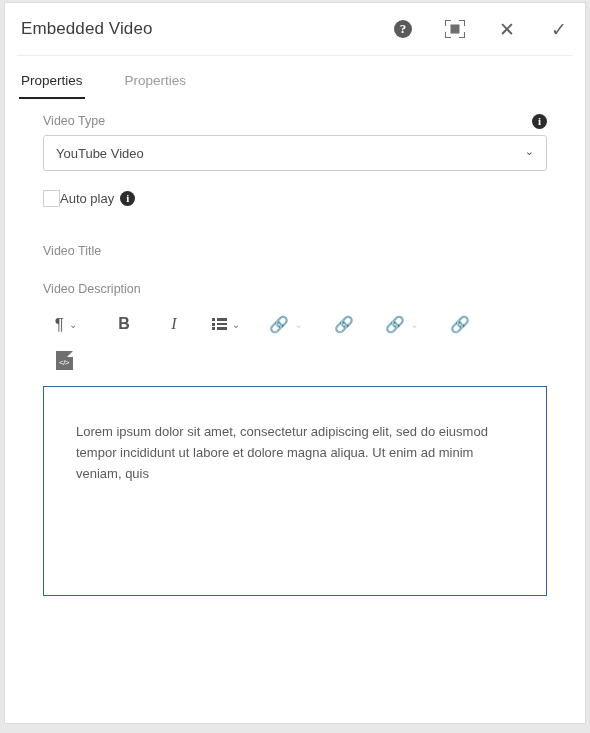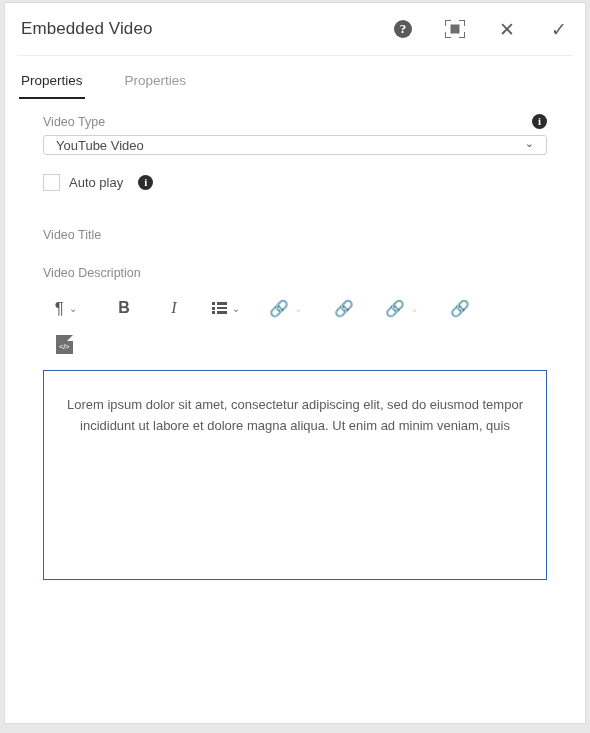--- a/index.html
+++ b/index.html
@@ -134,21 +134,21 @@
 
   
   .body {
     padding: 16px 38px 0 38px;
   }
 
   .field { margin-bottom: 0; }
 
   .field-label-row {
     display: flex;
-    align-items: center;
+    align-items: flex-start;
     justify-content: space-between;
     margin-bottom: 6px;
   }
   .field-label {
     font-size: 12.5px;
     color: #8a8a8a;
   }
 
   .info-dot {
     width: 15px; height: 15px;
@@ -159,21 +159,21 @@
     line-height: 15px;
     text-align: center;
     font-family: "Liberation Serif", serif;
     font-weight: bold;
     cursor: pointer;
     flex: none;
   }
 
   .control {
     width: 100%;
-    height: 20px;
+    height: 36px;
     box-sizing: border-box;
     border: 1px solid #d2d2d2;
     background: #ffffff;
     font-family: "Liberation Sans", sans-serif;
     font-size: 13px;
     color: #4a4a4a;
     padding: 0 12px;
     border-radius: 1px;
     outline: none;
   }
@@ -191,21 +191,20 @@
   }
   .select-box {
     border-radius: 3px;
     border-color: #cfcfcf;
   }
 
   
   .check-row {
     display: flex;
     align-items: center;
-    gap: 9px;
     margin-top: 19px;
     margin-bottom: 20px;
   }
   .checkbox {
     width: 17px; height: 17px;
     border: 1px solid #cfcfcf;
     background: #fff;
     box-sizing: border-box;
     cursor: pointer;
     flex: none;
@@ -292,21 +291,21 @@
     box-sizing: border-box;
     border: 1px solid #2c64b4;
     background: #ffffff;
     padding: 18px 16px;
     font-size: 13px;
     line-height: 1.62;
     color: #5b5b5b;
     overflow: hidden;
     outline: none;
   }
-  .richtext p { margin: 5px; text-align: center; }
+  .richtext p { margin: 16px; }
 </style>
 </head>
 <body>
 
 <div class="dialog">
 
   <div class="header">
     <div class="dialog-title">Embedded Video</div>
 
     <div class="header-actions">

